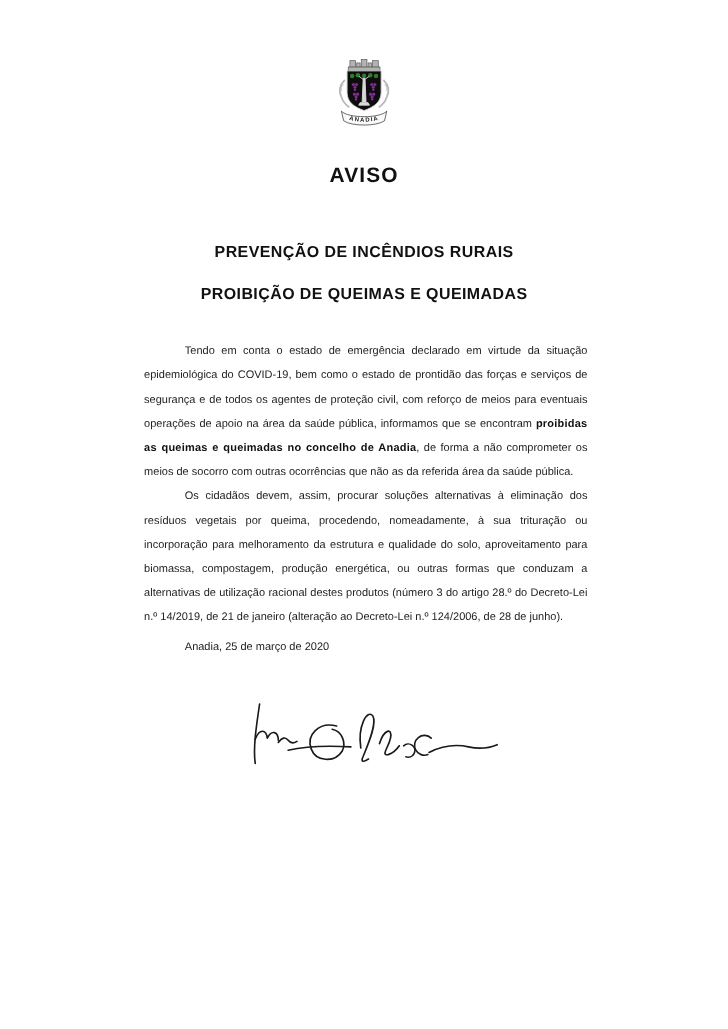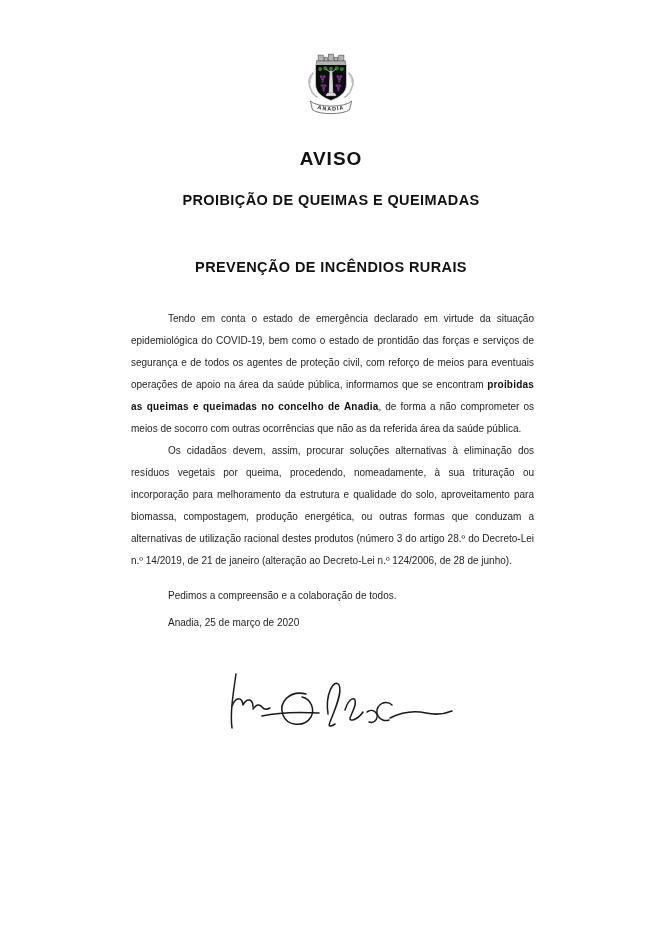--- a/index.html
+++ b/index.html
@@ -132,27 +132,26 @@
         <path d="M7,49.5 C13,56 41,56 47,49.5 L45,58 C38,63 16,63 9,58 Z" fill="#fafafa" stroke="#444444" stroke-width="0.7"></path>
         <path id="bannerCurve" d="M11,56.2 Q27,61.5 43,56.2" fill="none"></path>
         <text font-size="5.2" font-weight="bold" fill="#1a1a1a" letter-spacing="1.1">
           <textPath href="#bannerCurve" startOffset="50%" text-anchor="middle">ANADIA</textPath>
         </text>
       </g>
     </svg>
   </div>
 
   <h1 class="title">AVISO</h1>
+  <h2 class="subtitle subtitle-1">PREVENÇÃO DE INCÊNDIOS RURAIS</h2>
   <h2 class="subtitle subtitle-2">PROIBIÇÃO DE QUEIMAS E QUEIMADAS</h2>
-  <h2 class="subtitle subtitle-1">PREVENÇÃO DE INCÊNDIOS RURAIS</h2>
 
   <div class="body-block">
     <p><span>Tendo em conta o estado de emergência declarado em virtude da situação epidemiológica do COVID-19, bem como o estado de prontidão das forças e serviços de segurança e de todos os agentes de proteção civil, com reforço de meios para eventuais operações de apoio na área da saúde pública, informamos que se encontram </span><strong>proibidas as queimas e queimadas no concelho de Anadia</strong><span>, de forma a não comprometer os meios de socorro com outras ocorrências que não as da referida área da saúde pública.</span></p>
     <p>Os cidadãos devem, assim, procurar soluções alternativas à eliminação dos resíduos vegetais por queima, procedendo, nomeadamente, à sua trituração ou incorporação para melhoramento da estrutura e qualidade do solo, aproveitamento para biomassa, compostagem, produção energética, ou outras formas que conduzam a alternativas de utilização racional destes produtos (número 3 do artigo 28.º do Decreto-Lei n.º 14/2019, de 21 de janeiro (alteração ao Decreto-Lei n.º 124/2006, de 28 de junho).</p>
-    <p class="closing">Pedimos a compreensão e a colaboração de todos.</p>
     <p class="dateline">Anadia, 25 de março de 2020</p>
   </div>
 
 
   <div class="signature-wrap">
     <svg width="250" height="78" viewBox="0 0 250 78" aria-hidden="true">
       <g fill="none" stroke="#1a1a1a" stroke-width="1.5" stroke-linecap="round" stroke-linejoin="round">
         <path d="M30,10 C27,30 24,50 26,64"></path>
         <path d="M26,42 C30,32 36,33 37,41 C41,33 47,35 47,43"></path>
         <path d="M47,45 q5,-7 9,-2 q3,4 8,1"></path>

